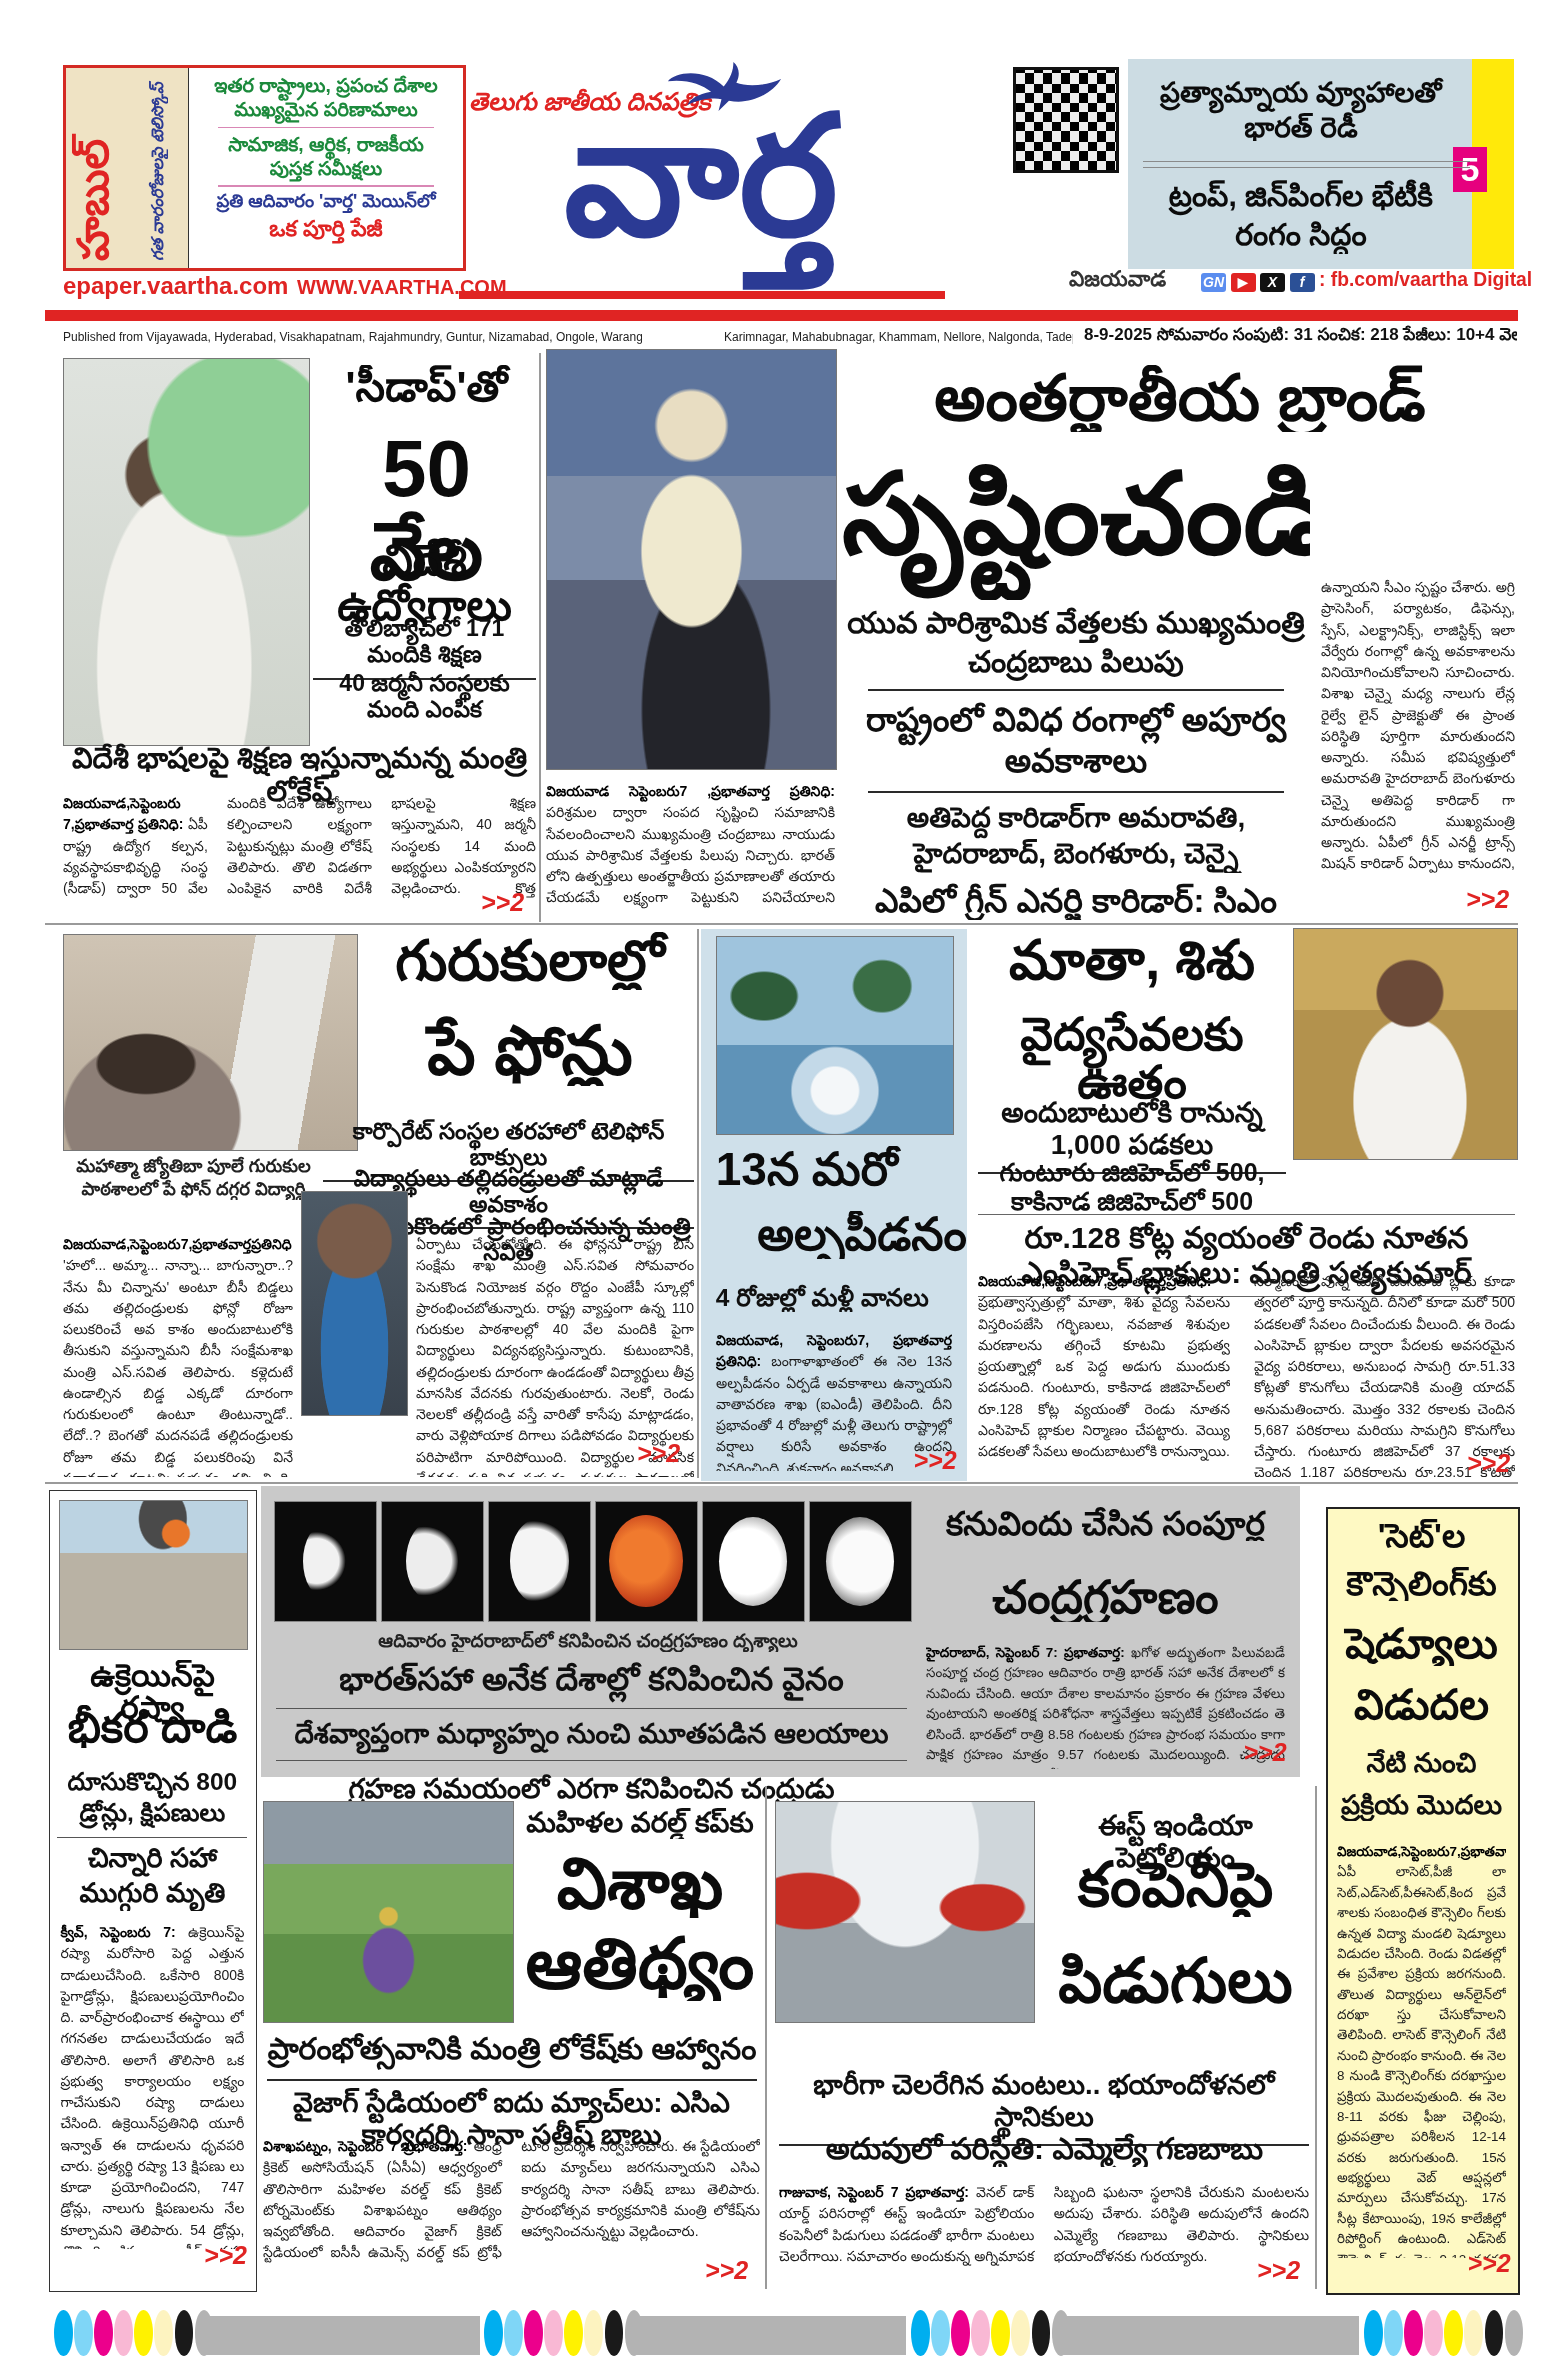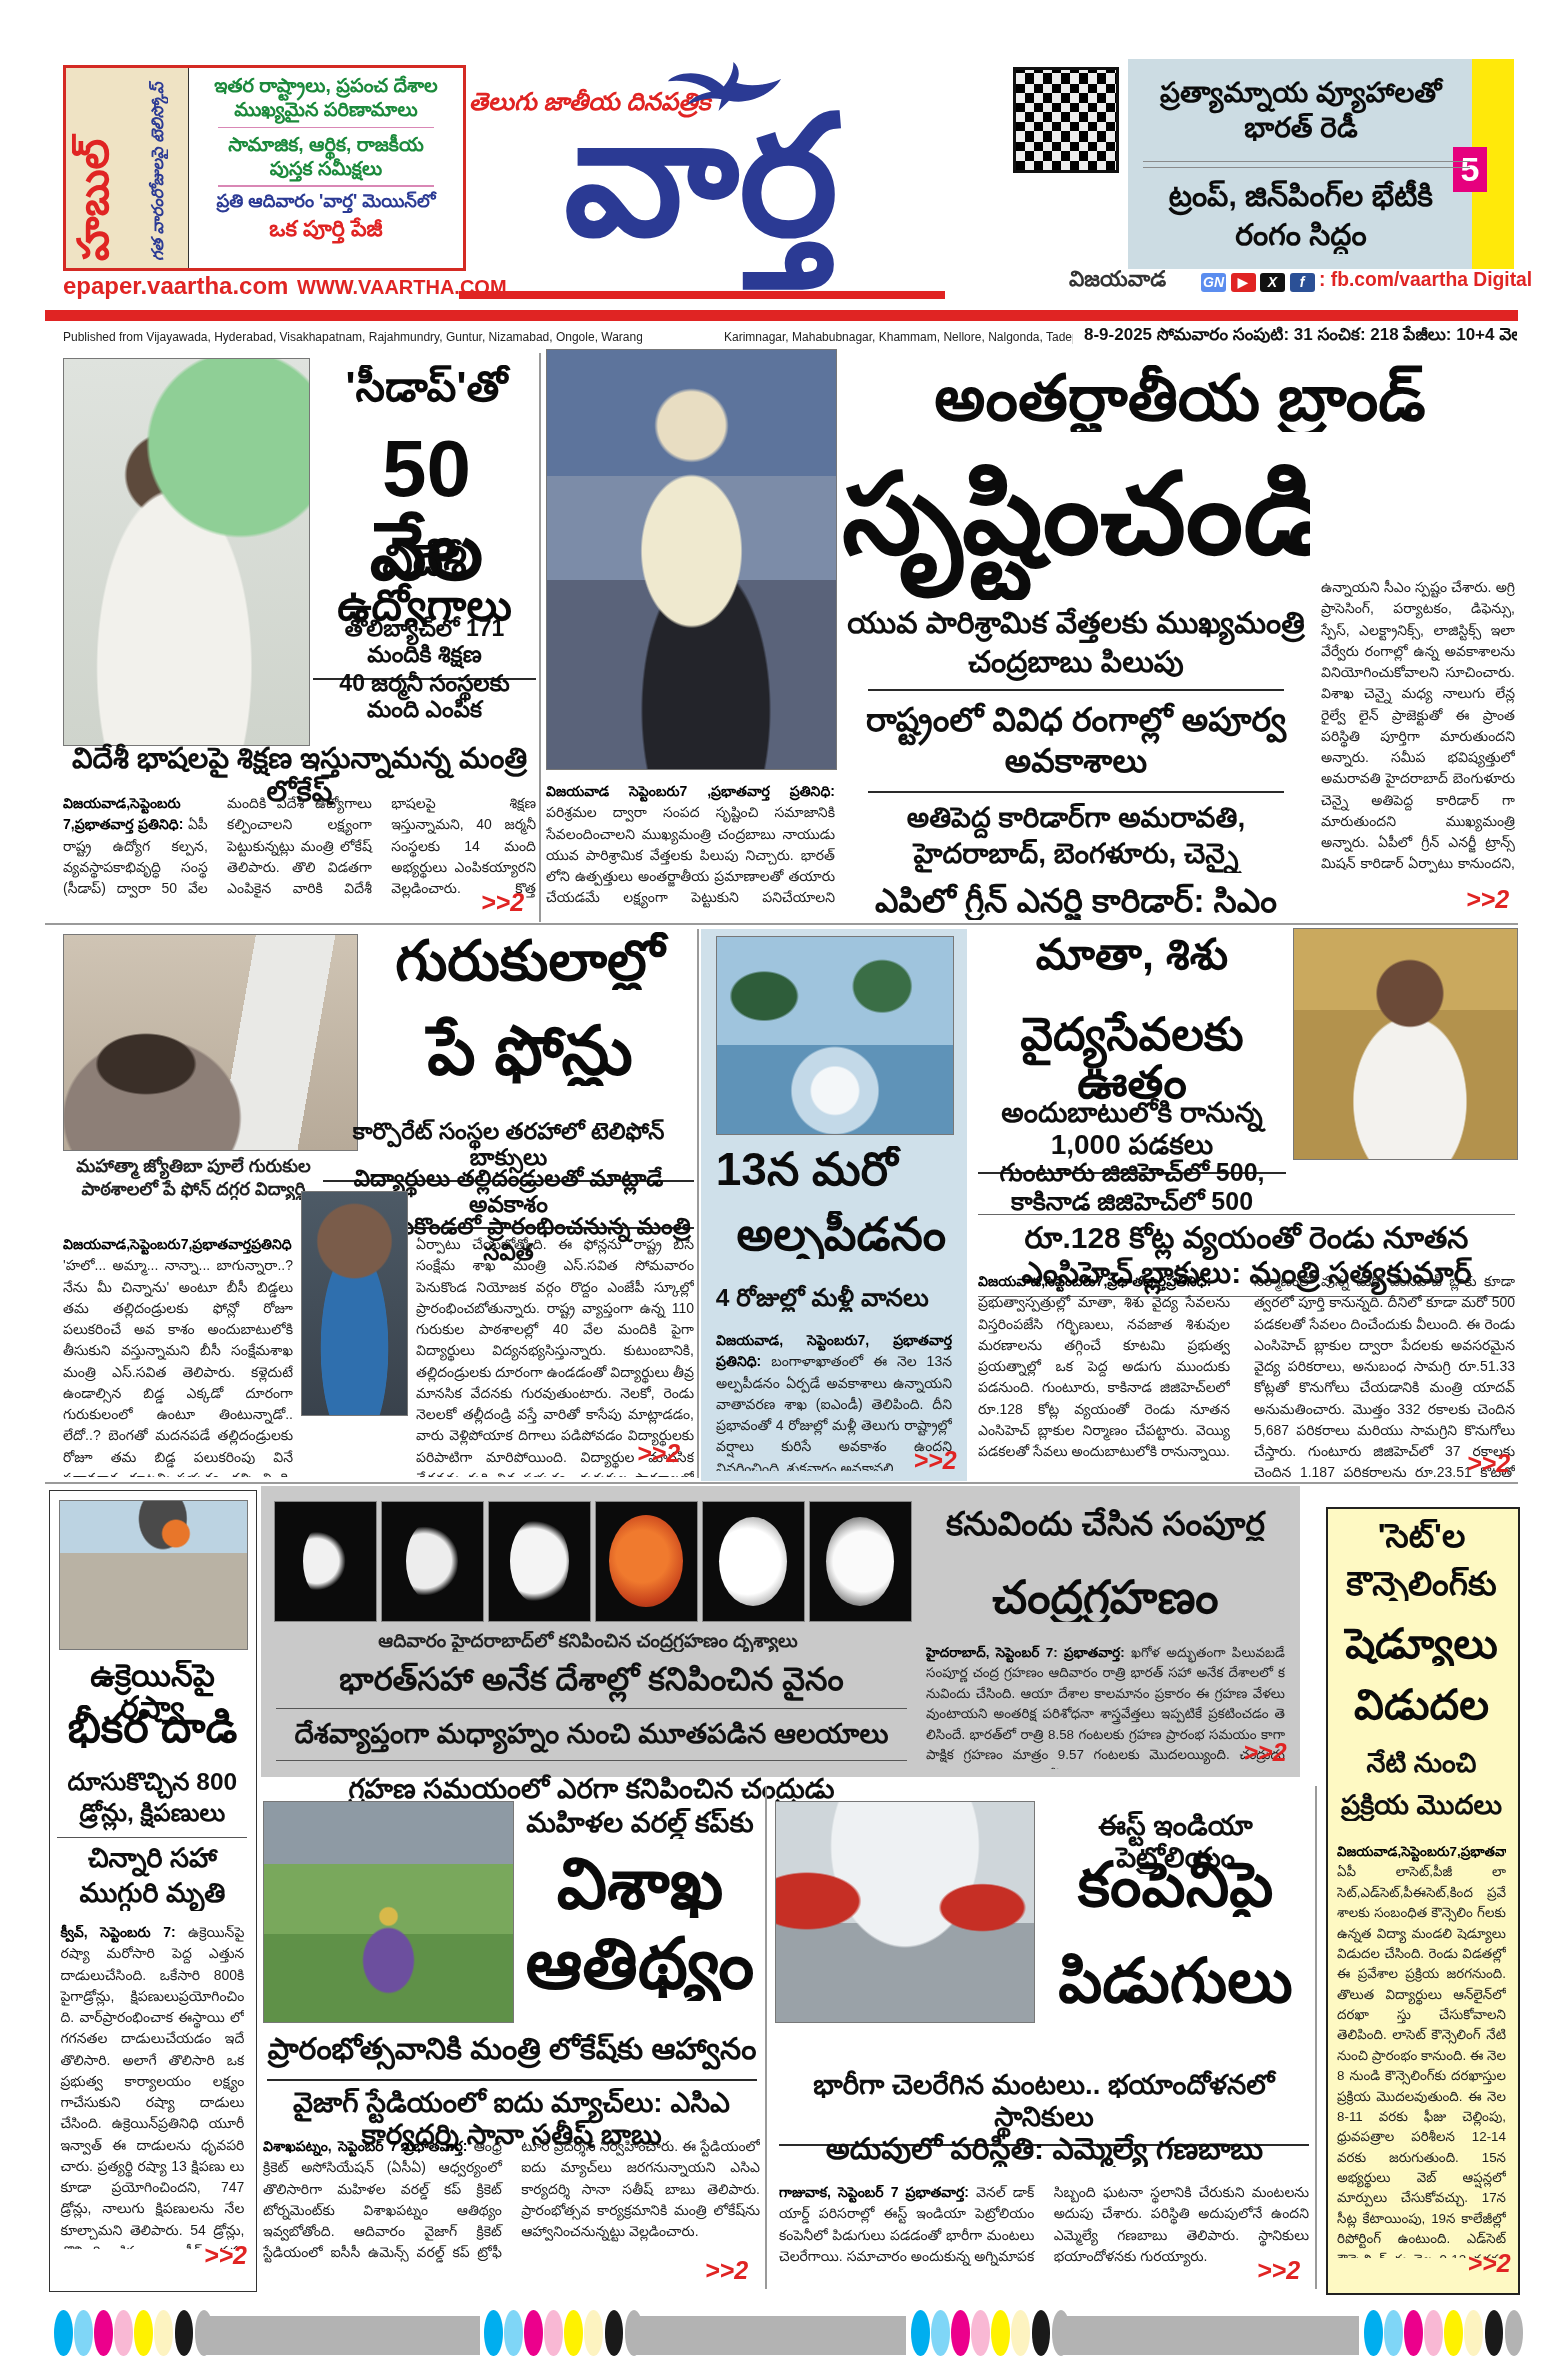--- a/index.html
+++ b/index.html
@@ -152,30 +152,30 @@
   </div>
   <div class="abs more" style="left:637px;top:1439px;">&gt;&gt;2</div>
 
   <div class="abs" style="left:701px;top:929px;width:266px;height:552px;background:#cfe0ea;">
     <div class="photo" style="position:absolute;left:15px;top:7.4px;width:236px;height:197px;background:
          radial-gradient(circle at 50% 78%, #f4f7f9 0 12%, #c3d9e8 13% 22%, transparent 23%),
          radial-gradient(ellipse at 20% 30%, #2e5d3a 0 12%, transparent 13%),
          radial-gradient(ellipse at 70% 25%, #3a6e46 0 12%, transparent 13%),
          linear-gradient(#9fc4dd 0 55%, #5f93b8 55% 100%);"></div>
     <div class="hl" style="position:absolute;left:7.4px;top:217px;width:251px;font-size:46px;text-align:left;padding-left:7.4px;">13న మరో</div>
-    <div class="hl" style="position:absolute;left:7.4px;top:282px;width:251px;font-size:46px;text-align:center;padding-left:7.4px;">అల్పపీడనం</div>
+    <div class="hl" style="position:absolute;left:7.4px;top:282px;width:251px;font-size:46px;text-align:right;padding-left:7.4px;">అల్పపీడనం</div>
     <div class="sub" style="position:absolute;left:7.4px;top:355px;width:251px;font-size:24.5px;text-align:left;padding-left:7.4px;">4 రోజుల్లో మళ్లీ వానలు</div>
     <div class="body-txt" style="position:absolute;left:15px;top:401px;width:236px;height:141px;">
       <b>విజయవాడ, సెప్టెంబరు7, ప్రభాతవార్త ప్రతినిధి:</b>
       <span>బంగాళాఖాతంలో ఈ నెల 13న అల్పపీడనం ఏర్పడే అవకాశాలు ఉన్నాయని వాతావరణ శాఖ (ఐఎండీ) తెలిపింది. దీని ప్రభావంతో 4 రోజుల్లో మళ్లీ తెలుగు రాష్ట్రాల్లో వర్షాలు కురిసే అవకాశం ఉందని వివరించింది. శుక్రవారం అనకావల్లి,</span>
     </div>
     <div class="more" style="position:absolute;right:10.4px;bottom:6px;">&gt;&gt;2</div>
   </div>
 
-  <div class="hl abs" style="left:978px;top:932px;width:308px;font-size:43px;">మాతా, శిశు</div>
+  <div class="hl abs" style="left:978px;top:932px;width:308px;font-size:55px;">మాతా, శిశు</div>
   <div class="hl abs" style="left:978px;top:1011px;width:308px;font-size:46px;">వైద్యసేవలకు ఊతం</div>
   <div class="abs photo" style="left:1293px;top:928px;width:223px;height:230px;background:
        radial-gradient(circle at 52% 28%, #6b4a38 0 16%, transparent 17%),
        radial-gradient(ellipse at 52% 75%, #f3f2ee 0 34%, transparent 35%),
        linear-gradient(#caa95e 0 35%, #b3924d 35% 100%);"></div>
   <div class="sub abs light dline" style="left:978px;top:1097px;width:308px;font-size:28px;padding-bottom:10.4px;">అందుబాటులోకి రానున్న 1,000 పడకలు</div>
   <div class="sub abs" style="left:978px;top:1158px;width:308px;font-size:25px;">గుంటూరు జిజిహెచ్‌లో 500, కాకినాడ జిజిహెచ్‌లో 500</div>
   <div class="sub abs" style="left:978px;top:1214px;width:537px;font-size:30px;border-top:1.5px solid #666;border-bottom:1.5px solid #666;padding:6px 0;">రూ.128 కోట్ల వ్యయంతో రెండు నూతన ఎంసిహెచ్ బ్లాకులు: మంత్రి సత్యకుమార్</div>
   <div class="abs body-txt" style="left:978px;top:1271px;width:252px;height:206px;">
     <b>విజయవాడ,సెప్టెంబరు7,ప్రభాతవార్తప్రతినిధి:</b>

